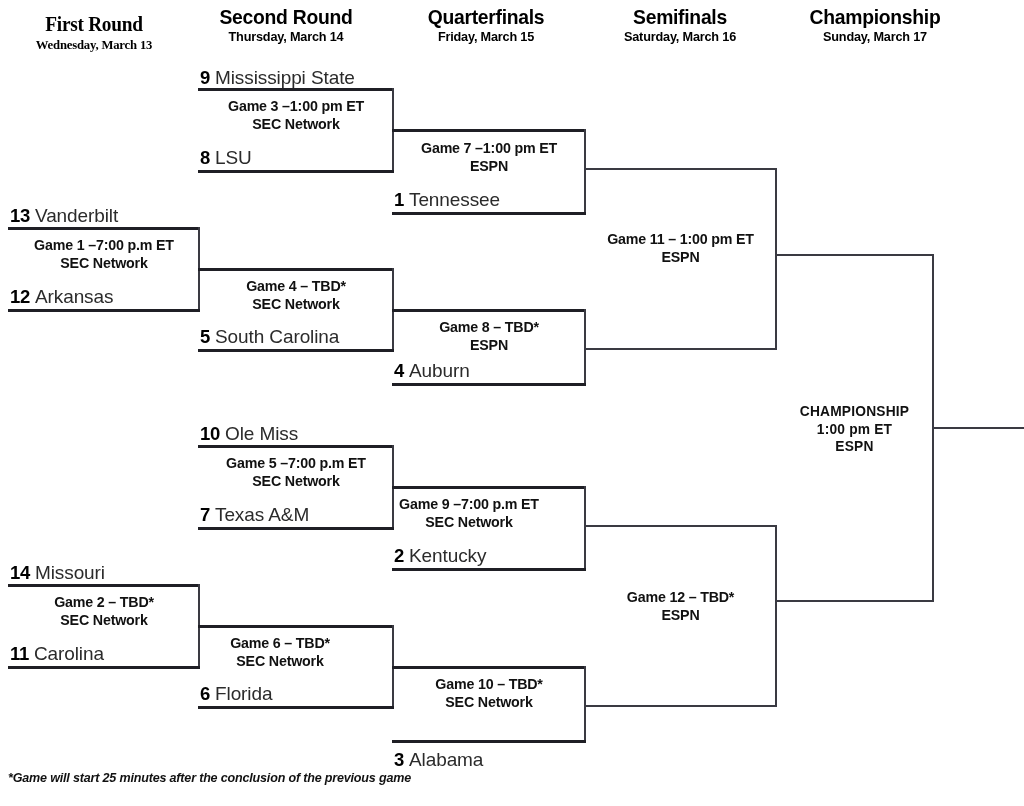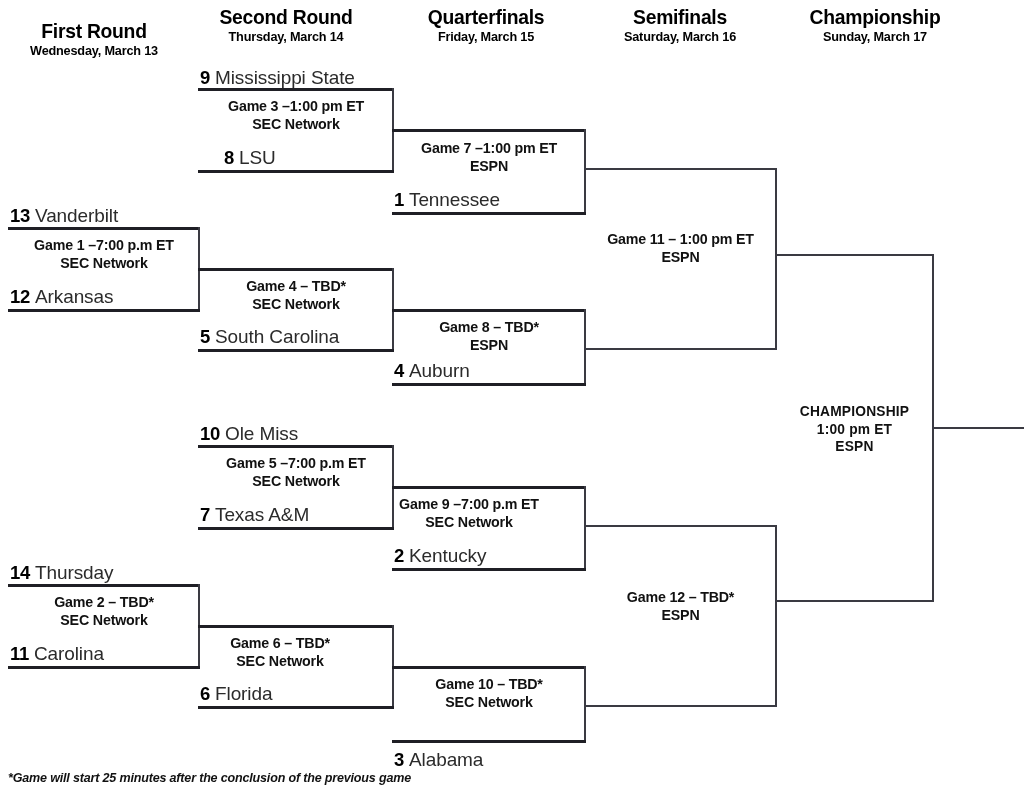--- a/index.html
+++ b/index.html
@@ -106,21 +106,21 @@
     transform-origin: left center;
     white-space: nowrap;
     color: #111;
   }
 </style>
 </head>
 <body>
 
 <div id="bracket-root">
 
-  <div class="round-header" style="left:0px; top:20px; width:188px;">
+  <div class="round-header" style="left:0px; top:14px; width:188px;font-family:Liberation Serif, serif;">
     <span class="round-name">First Round</span>
     <span class="round-date">Wednesday, March 13</span>
   </div>
   <div class="round-header" style="left:192px; top:6px; width:188px;">
     <span class="round-name">Second Round</span>
     <span class="round-date">Thursday, March 14</span>
   </div>
   <div class="round-header" style="left:396px; top:6px; width:180px;">
     <span class="round-name">Quarterfinals</span>
     <span class="round-date">Friday, March 15</span>
@@ -133,21 +133,21 @@
     <span class="round-name">Championship</span>
     <span class="round-date">Sunday, March 17</span>
   </div>
 
   <div class="team" style="left:200px; top:68px;">
     <span class="seed">9</span><span class="tname">Mississippi State</span>
   </div>
   <div class="ln thick-h" style="left:198px; top:88px; width:196px;"></div>
   <div class="ln v" style="left:392px; top:88px; height:84px;"></div>
   <div class="ln thick-h" style="left:198px; top:170px; width:196px;"></div>
-  <div class="team" style="left:200px; top:148px;margin-left:24px;">
+  <div class="team" style="left:200px; top:148px;">
     <span class="seed">8</span><span class="tname">LSU</span>
   </div>
   <div class="game" style="left:198px; top:97px; width:196px;">
     <span class="gline">Game 3 –1:00 pm ET</span>
     <span class="gline">SEC Network</span>
   </div>
 
   <div class="ln h" style="left:392px; top:129px; width:12px;"></div>
   <div class="ln thick-h" style="left:392px; top:129px; width:194px;"></div>
   <div class="ln v" style="left:584px; top:129px; height:85px;"></div>
@@ -228,21 +228,21 @@
   <div class="ln thick-h" style="left:392px; top:568px; width:194px;"></div>
   <div class="team" style="left:394px; top:546px;">
     <span class="seed">2</span><span class="tname">Kentucky</span>
   </div>
   <div class="game" style="left:392px; top:495px; width:154px;">
     <span class="gline">Game 9 –7:00 p.m ET</span>
     <span class="gline">SEC Network</span>
   </div>
 
   <div class="team" style="left:10px; top:563px;">
-    <span class="seed">14</span><span class="tname">Thursday</span>
+    <span class="seed">14</span><span class="tname">Missouri</span>
   </div>
   <div class="ln thick-h" style="left:8px; top:584px; width:192px;"></div>
   <div class="ln v" style="left:198px; top:584px; height:84px;"></div>
   <div class="ln thick-h" style="left:8px; top:666px; width:192px;"></div>
   <div class="team" style="left:10px; top:644px;">
     <span class="seed">11</span><span class="tname">Carolina</span>
   </div>
   <div class="game" style="left:8px; top:593px; width:192px;">
     <span class="gline">Game 2 – TBD*</span>
     <span class="gline">SEC Network</span>

